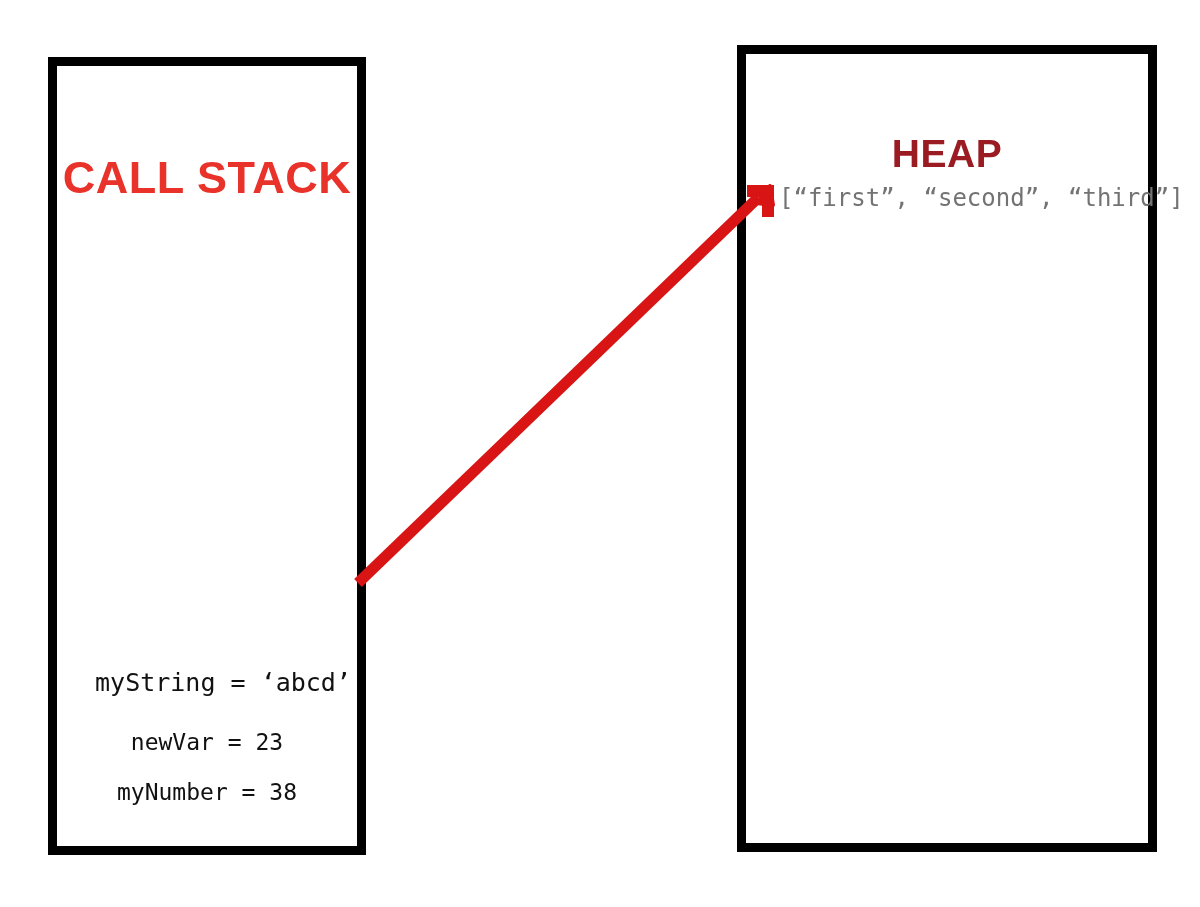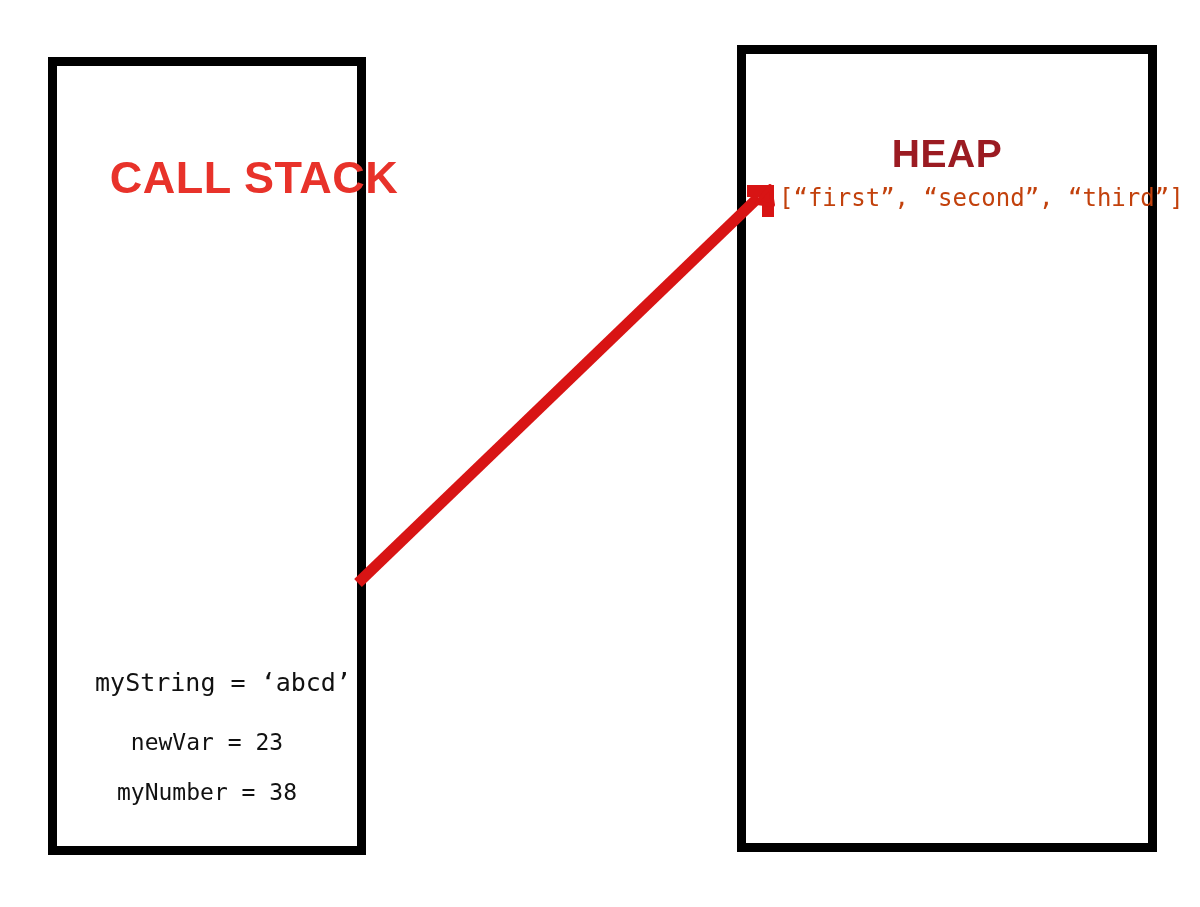--- a/index.html
+++ b/index.html
@@ -48,21 +48,20 @@
     white-space: nowrap;
     user-select: none;
   }
   #call-stack-title {
     left: 0;
     top: 86px;
     width: 100%;
     text-align: center;
     font-size: 45px;
     color: #e8322a;
-    padding-left: 47px;
   }
   #heap-title {
     left: 0;
     top: 78px;
     width: 100%;
     text-align: center;
     font-size: 39px;
     color: #9b1b22;
   }
 
@@ -88,21 +87,21 @@
   .stack-entry.size-md { font-size: 23px; margin-bottom: 27px; }
   .stack-entry.size-md.last { margin-bottom: 0; }
 
   
   #heap-object {
     position: absolute;
     left: 33px;
     top: 131px;
     font-family: "DejaVu Sans Mono", "Liberation Mono", monospace;
     font-size: 24px;
-    color: #c2410c;
+    color: #737373;
     white-space: pre;
     line-height: 1.1;
   }
 
   
   #pointer-arrow {
     position: absolute;
     left: 0;
     top: 0;
     width: 1200px;

